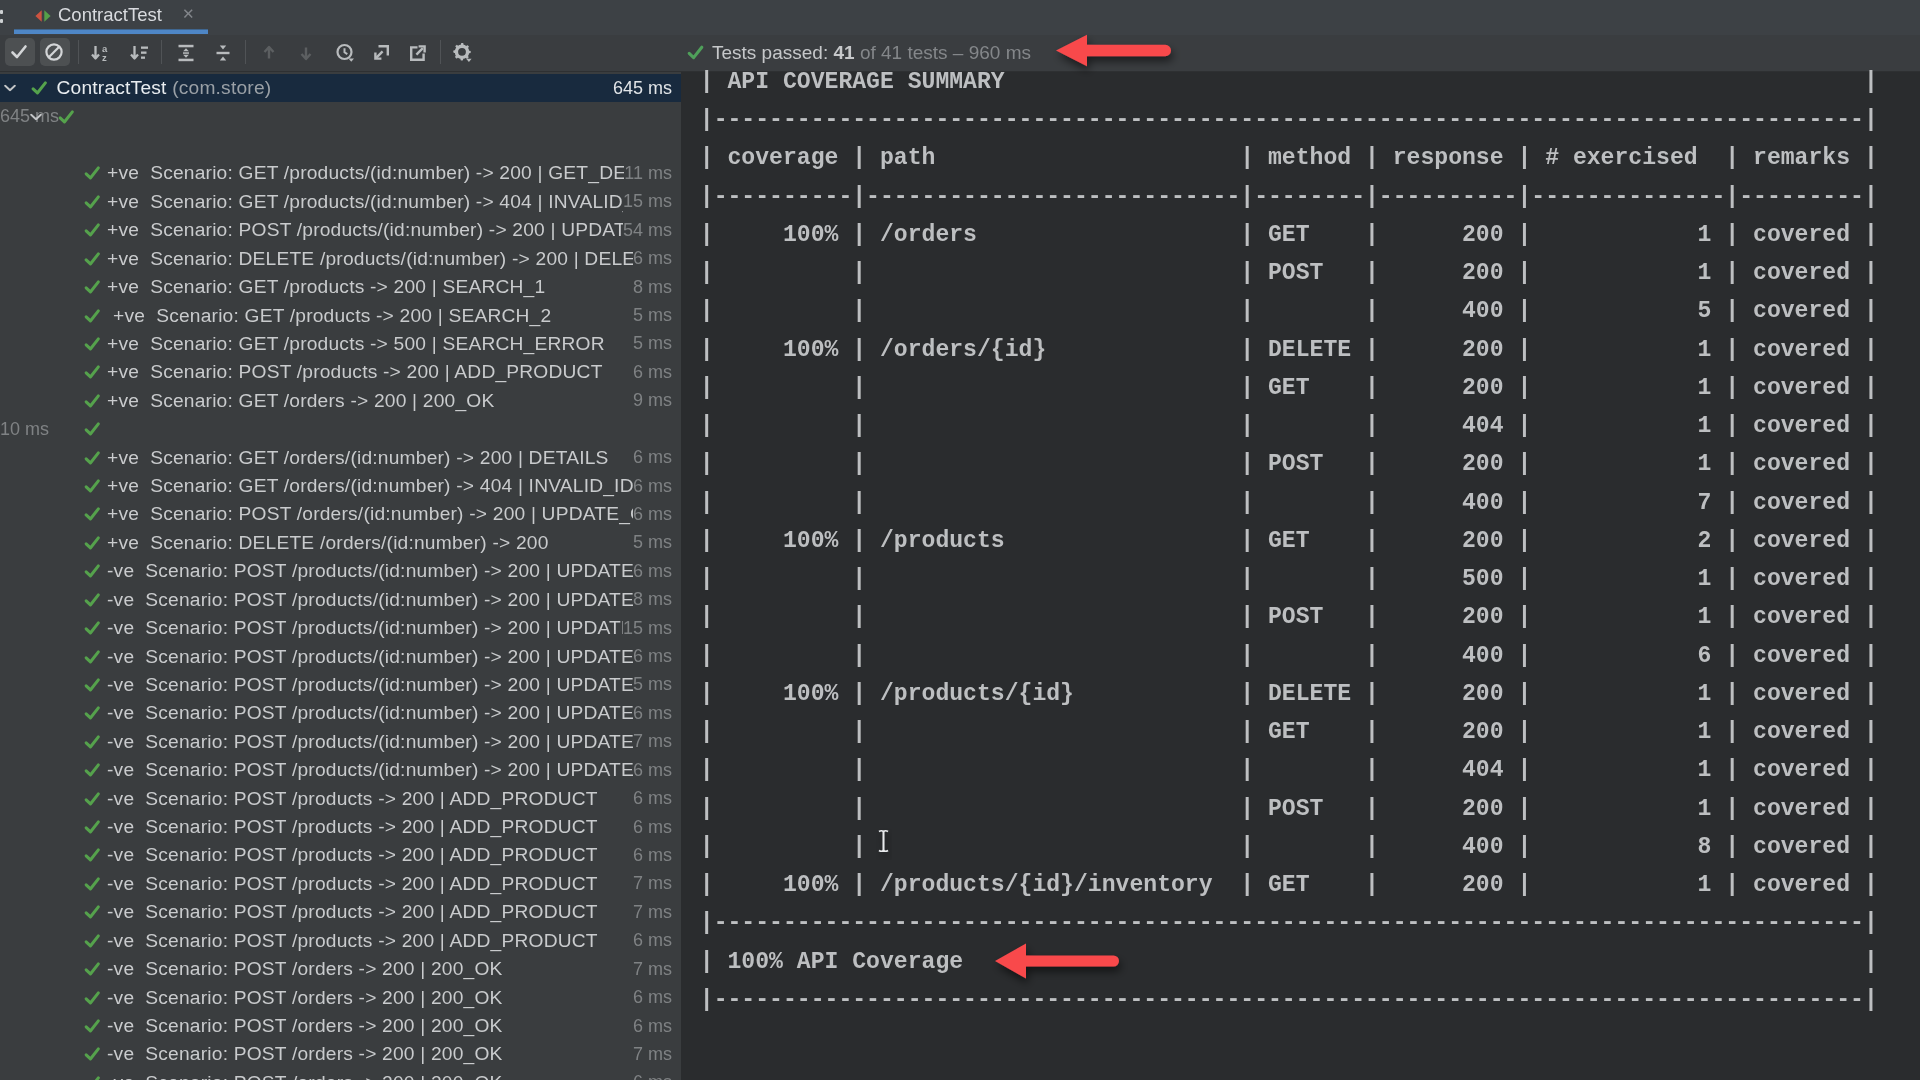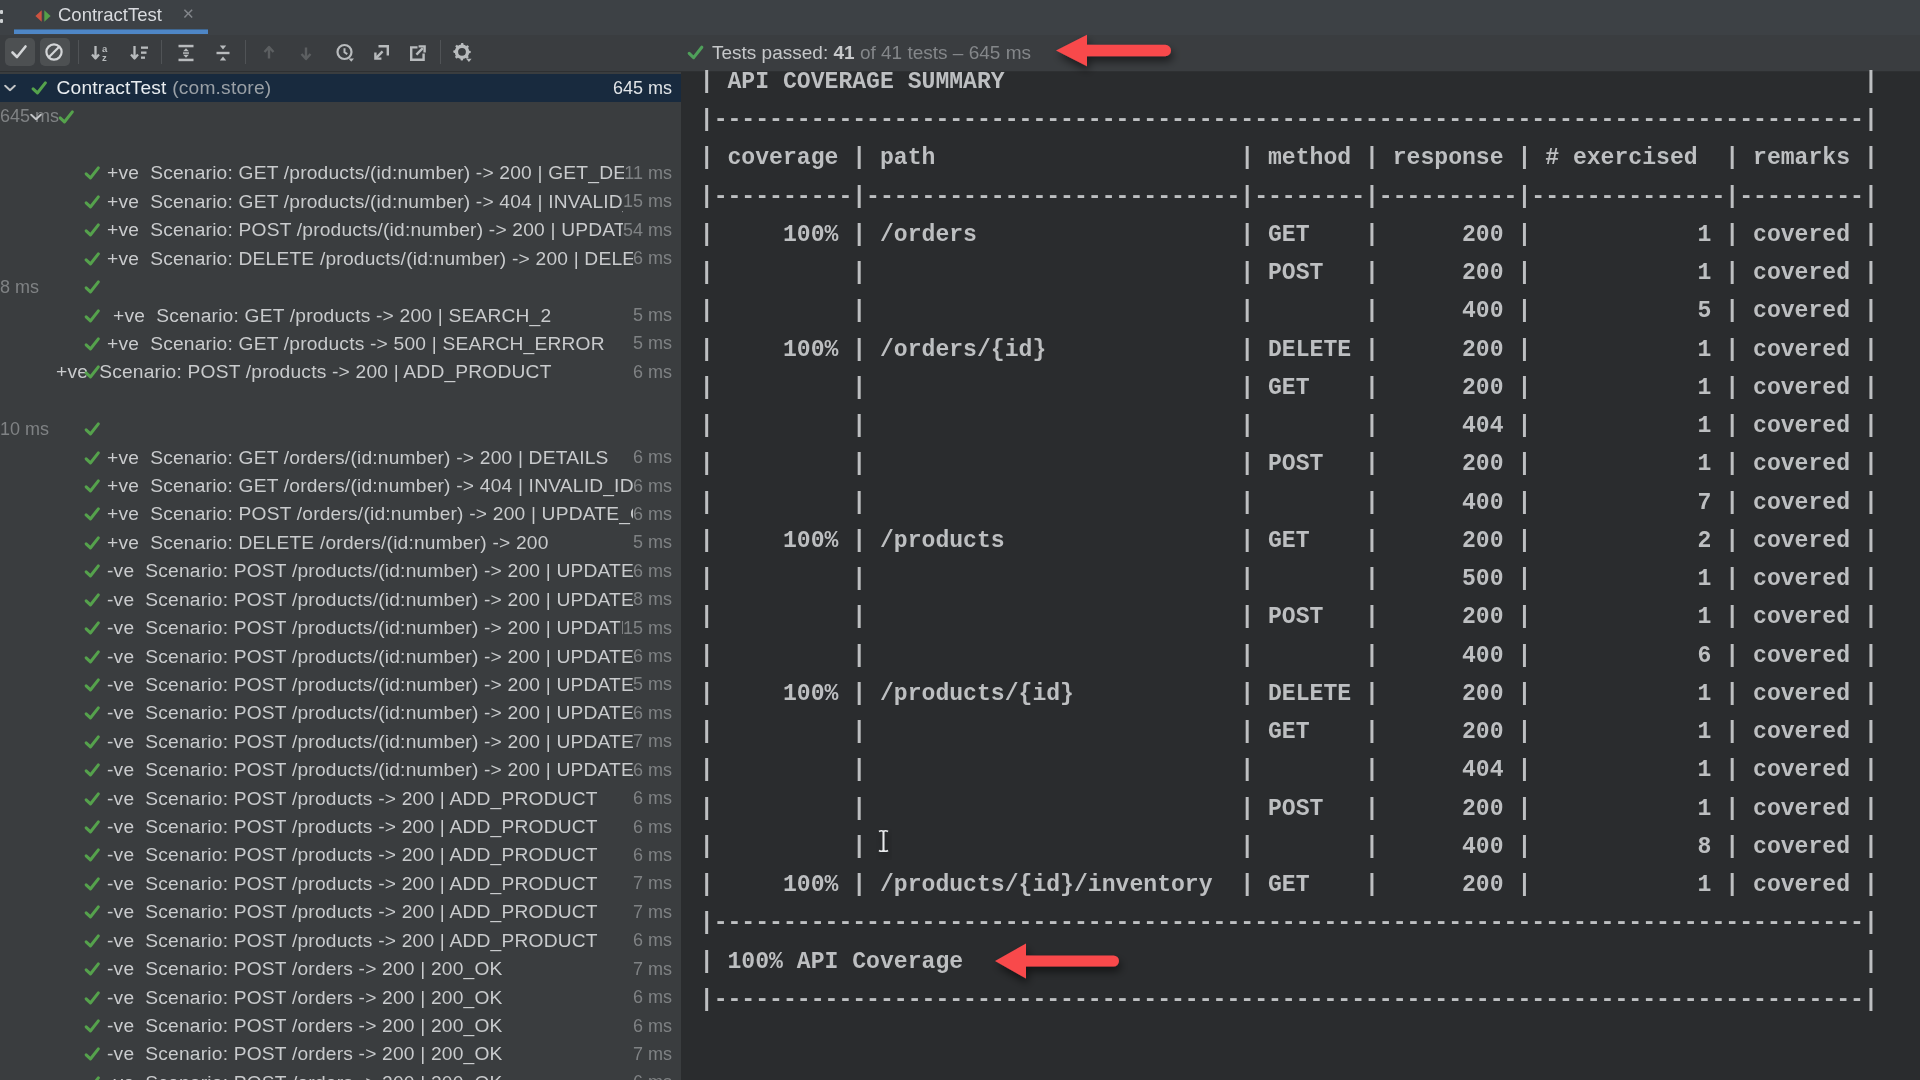--- a/index.html
+++ b/index.html
@@ -104,21 +104,21 @@
         <rect x="8.9" y="0.6" width="2.6" height="3.4" rx="0.8" fill="#b8bbbd" transform="rotate(180 10 9.3)"></rect>
         <rect x="8.9" y="0.6" width="2.6" height="3.4" rx="0.8" fill="#b8bbbd" transform="rotate(225 10 9.3)"></rect>
         <rect x="8.9" y="0.6" width="2.6" height="3.4" rx="0.8" fill="#b8bbbd" transform="rotate(270 10 9.3)"></rect>
         <rect x="8.9" y="0.6" width="2.6" height="3.4" rx="0.8" fill="#b8bbbd" transform="rotate(315 10 9.3)"></rect>
         <circle cx="10" cy="9.3" r="5.6" fill="none" stroke="#b8bbbd" stroke-width="3.4"></circle>
         <path d="M14.2 16.2 L19.6 16.2 L16.9 19.6 Z" fill="#b8bbbd"></path>
       </svg></span>
 <svg width="17" height="17" viewBox="0 0 17 17" style="position:absolute;left:687px;top:9px">
       <path d="M2.2 9.4 L6.6 13.6 L14.8 3.2" fill="none" stroke="#4fa05a" stroke-width="3.1" stroke-linecap="round" stroke-linejoin="round"></path>
     </svg>
-<div id="tbtext">Tests passed: <b>41</b> <span class="dim">of 41 tests – 645 ms</span></div>
+<div id="tbtext">Tests passed: <b>41</b> <span class="dim">of 41 tests – 960 ms</span></div>
 </div>
 <div id="tree">
 <div class="trow sel" style="top:2.0px">
       <span class="cvw" style="left:4px"><svg class="cv" viewBox="0 0 12 7">
           <path d="M1.2 1.2 L6 5.8 L10.8 1.2" fill="none" stroke="#c3c5c7" stroke-width="1.9" stroke-linecap="round" stroke-linejoin="round"></path>
         </svg></span>
       <span class="ckw" style="left:30.5px"><svg class="ck" viewBox="0 0 17 17">
           <path d="M2.2 9.4 L6.6 13.6 L14.8 3.2" fill="none" stroke="#55a24c" stroke-width="3.1" stroke-linecap="round" stroke-linejoin="round"></path>
         </svg></span>
       <div class="ttxt" style="margin-left:56.5px"><span class="t-b">ContractTest</span><span class="t-g"> (com.store)</span></div>
@@ -158,42 +158,50 @@
       <span class="ckw" style="left:84px"><svg class="ck" viewBox="0 0 17 17">
           <path d="M2.2 9.4 L6.6 13.6 L14.8 3.2" fill="none" stroke="#55a24c" stroke-width="3.1" stroke-linecap="round" stroke-linejoin="round"></path>
         </svg></span>
       <div class="ttxt" style="margin-left:107px">+ve  Scenario: DELETE /products/(id:number) -&gt; 200 | DELETE_PRODUCT</div>
       <span class="ms">6 ms</span>
     </div>
 <div class="trow" style="top:200.9px">
       <span class="ckw" style="left:84px"><svg class="ck" viewBox="0 0 17 17">
           <path d="M2.2 9.4 L6.6 13.6 L14.8 3.2" fill="none" stroke="#55a24c" stroke-width="3.1" stroke-linecap="round" stroke-linejoin="round"></path>
         </svg></span>
+      <div class="ttxt" style="margin-left:107px">+ve  Scenario: GET /products -&gt; 200 | SEARCH_1</div>
       <span class="ms">8 ms</span>
     </div>
 <div class="trow" style="top:229.4px">
       <span class="ckw" style="left:84px"><svg class="ck" viewBox="0 0 17 17">
           <path d="M2.2 9.4 L6.6 13.6 L14.8 3.2" fill="none" stroke="#55a24c" stroke-width="3.1" stroke-linecap="round" stroke-linejoin="round"></path>
         </svg></span>
       <div class="ttxt" style="margin-left:113px">+ve  Scenario: GET /products -&gt; 200 | SEARCH_2</div>
       <span class="ms">5 ms</span>
     </div>
 <div class="trow" style="top:257.8px">
       <span class="ckw" style="left:84px"><svg class="ck" viewBox="0 0 17 17">
           <path d="M2.2 9.4 L6.6 13.6 L14.8 3.2" fill="none" stroke="#55a24c" stroke-width="3.1" stroke-linecap="round" stroke-linejoin="round"></path>
         </svg></span>
       <div class="ttxt" style="margin-left:107px">+ve  Scenario: GET /products -&gt; 500 | SEARCH_ERROR</div>
       <span class="ms">5 ms</span>
     </div>
 <div class="trow" style="top:286.2px">
       <span class="ckw" style="left:84px"><svg class="ck" viewBox="0 0 17 17">
           <path d="M2.2 9.4 L6.6 13.6 L14.8 3.2" fill="none" stroke="#55a24c" stroke-width="3.1" stroke-linecap="round" stroke-linejoin="round"></path>
         </svg></span>
-      <div class="ttxt" style="margin-left:56px">+ve  Scenario: POST /products -&gt; 200 | ADD_PRODUCT</div>
-      <span class="ms">6 ms</span>
+      <div class="ttxt" style="margin-left:107px">+ve  Scenario: POST /products -&gt; 200 | ADD_PRODUCT</div>
+      <span class="ms">6 ms</span>
+    </div>
+<div class="trow" style="top:314.6px">
+      <span class="ckw" style="left:84px"><svg class="ck" viewBox="0 0 17 17">
+          <path d="M2.2 9.4 L6.6 13.6 L14.8 3.2" fill="none" stroke="#55a24c" stroke-width="3.1" stroke-linecap="round" stroke-linejoin="round"></path>
+        </svg></span>
+      <div class="ttxt" style="margin-left:107px">+ve  Scenario: GET /orders -&gt; 200 | 200_OK</div>
+      <span class="ms">9 ms</span>
     </div>
 <div class="trow" style="top:343.0px">
       <span class="ckw" style="left:84px"><svg class="ck" viewBox="0 0 17 17">
           <path d="M2.2 9.4 L6.6 13.6 L14.8 3.2" fill="none" stroke="#55a24c" stroke-width="3.1" stroke-linecap="round" stroke-linejoin="round"></path>
         </svg></span>
       <span class="ms">10 ms</span>
     </div>
 <div class="trow" style="top:371.5px">
       <span class="ckw" style="left:84px"><svg class="ck" viewBox="0 0 17 17">
           <path d="M2.2 9.4 L6.6 13.6 L14.8 3.2" fill="none" stroke="#55a24c" stroke-width="3.1" stroke-linecap="round" stroke-linejoin="round"></path>

